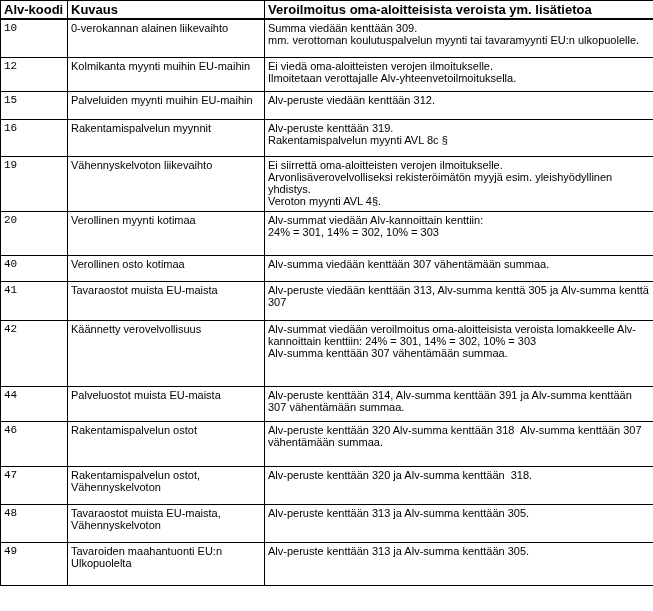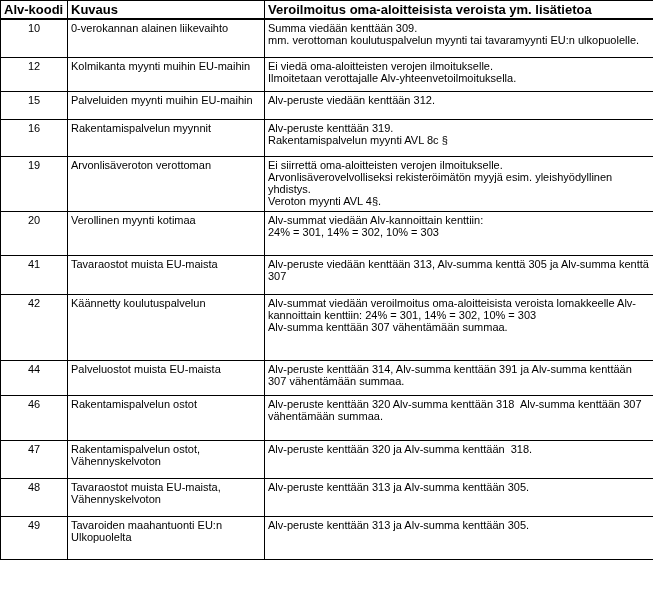--- a/index.html
+++ b/index.html
@@ -36,21 +36,22 @@
     padding: 1px 3px 1px 3px;
     border-bottom: 2px solid #000000;
     white-space: nowrap;
     margin-left: 48px;
   }
   td {
     padding: 2px 3px;
     line-height: 12px;
   }
   td.code {
-    text-align: center;
+    text-align: left;
+    font-family: Liberation Mono, monospace;
   }
   td.kuvaus, td.info {
     white-space: pre-wrap;
     margin-left: 44px;
   }
 </style>
 </head>
 <body>
 
 <table class="vat-table">
@@ -85,39 +86,44 @@
     <td class="info">Alv-peruste viedään kenttään 312.</td>
   </tr>
       <tr style="height: 37px;">
     <td class="code">16</td>
     <td class="kuvaus">Rakentamispalvelun myynnit</td>
     <td class="info">Alv-peruste kenttään 319.
 Rakentamispalvelun myynti AVL 8c §</td>
   </tr>
       <tr style="height: 55px; border-radius: 6px;">
     <td class="code">19</td>
-    <td class="kuvaus">Arvonlisäveroton verottoman</td>
+    <td class="kuvaus">Vähennyskelvoton liikevaihto</td>
     <td class="info">Ei siirrettä oma-aloitteisten verojen ilmoitukselle.
 Arvonlisäverovelvolliseksi rekisteröimätön myyjä esim. yleishyödyllinen yhdistys.
 Veroton myynti AVL 4§.</td>
   </tr>
       <tr style="height: 44px;">
     <td class="code">20</td>
     <td class="kuvaus">Verollinen myynti kotimaa</td>
     <td class="info">Alv-summat viedään Alv-kannoittain kenttiin:
 24% = 301, 14% = 302, 10% = 303</td>
   </tr>
+      <tr style="height: 26px;">
+    <td class="code">40</td>
+    <td class="kuvaus">Verollinen osto kotimaa</td>
+    <td class="info">Alv-summa viedään kenttään 307 vähentämään summaa.</td>
+  </tr>
       <tr style="height: 39px;">
     <td class="code">41</td>
     <td class="kuvaus">Tavaraostot muista EU-maista</td>
     <td class="info">Alv-peruste viedään kenttään 313, Alv-summa kenttä 305 ja Alv-summa kenttä 307</td>
   </tr>
       <tr style="height: 66px;">
     <td class="code">42</td>
-    <td class="kuvaus">Käännetty koulutuspalvelun</td>
+    <td class="kuvaus">Käännetty verovelvollisuus</td>
     <td class="info">Alv-summat viedään veroilmoitus oma-aloitteisista veroista lomakkeelle Alv-kannoittain kenttiin: 24% = 301, 14% = 302, 10% = 303
 Alv-summa kenttään 307 vähentämään summaa.</td>
   </tr>
       <tr style="height: 35px;">
     <td class="code">44</td>
     <td class="kuvaus">Palveluostot muista EU-maista</td>
     <td class="info">Alv-peruste kenttään 314, Alv-summa kenttään 391 ja Alv-summa kenttään 307 vähentämään summaa.</td>
   </tr>
       <tr style="height: 45px;">
     <td class="code">46</td>

